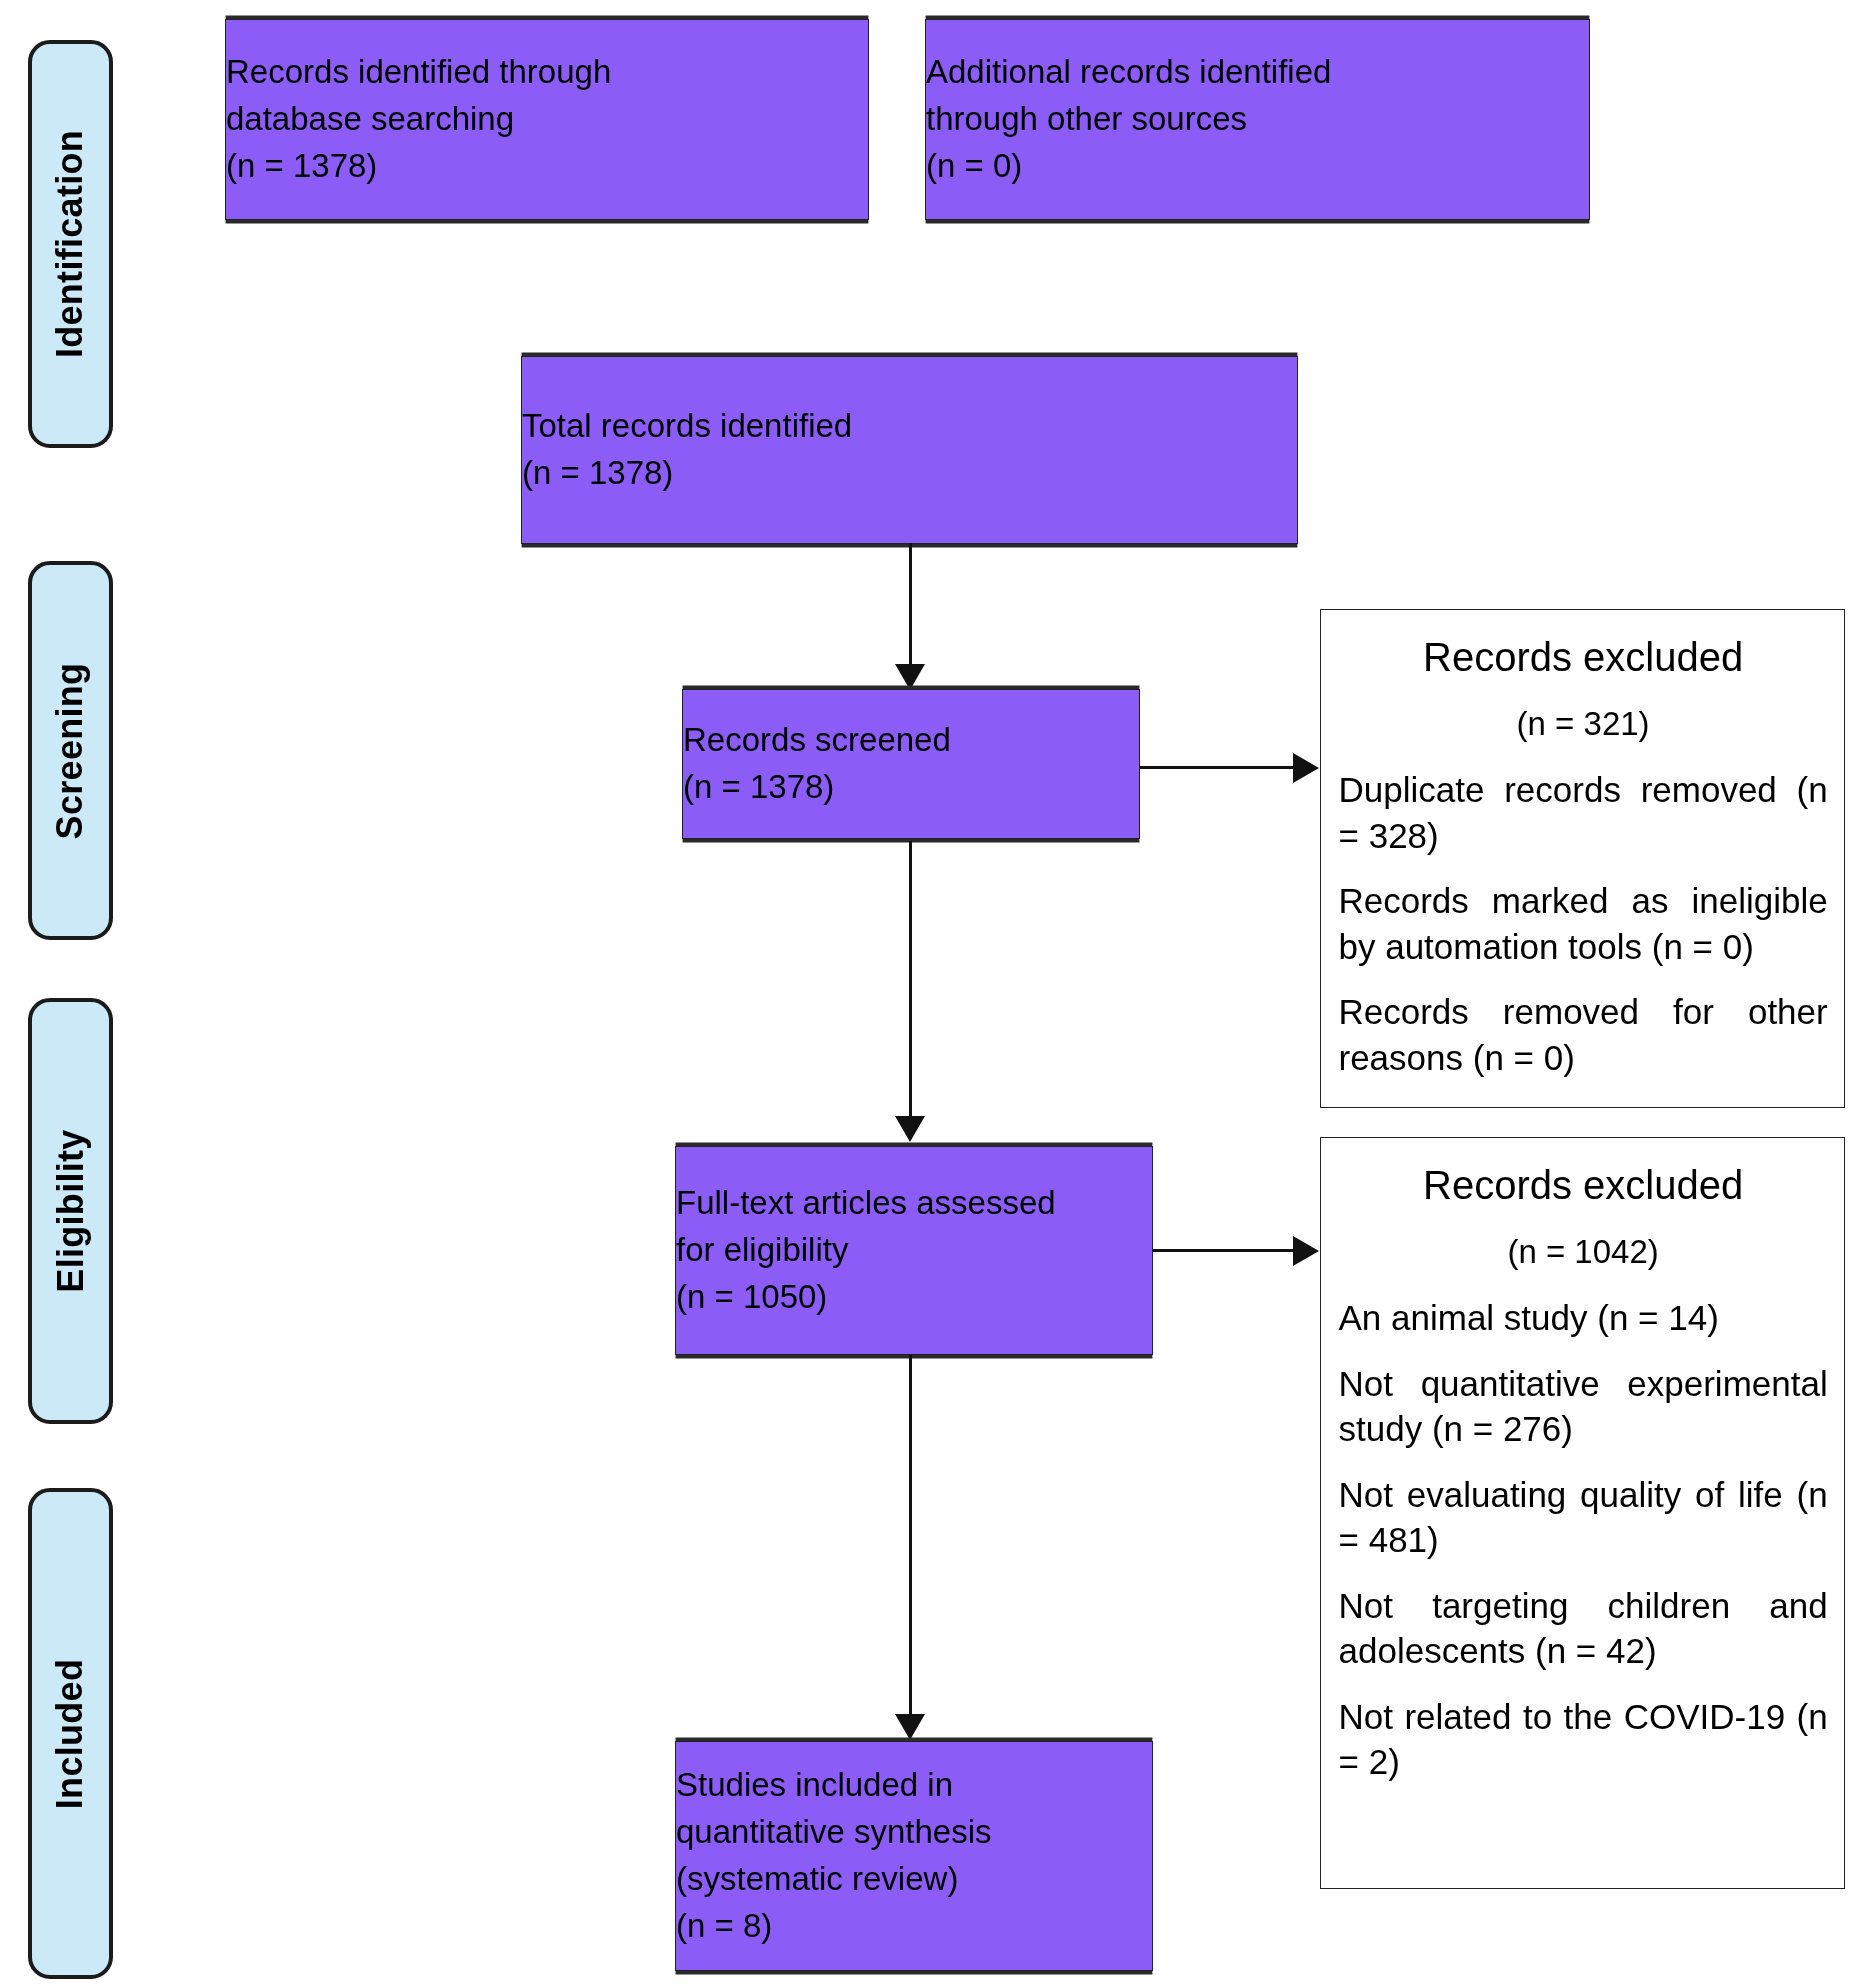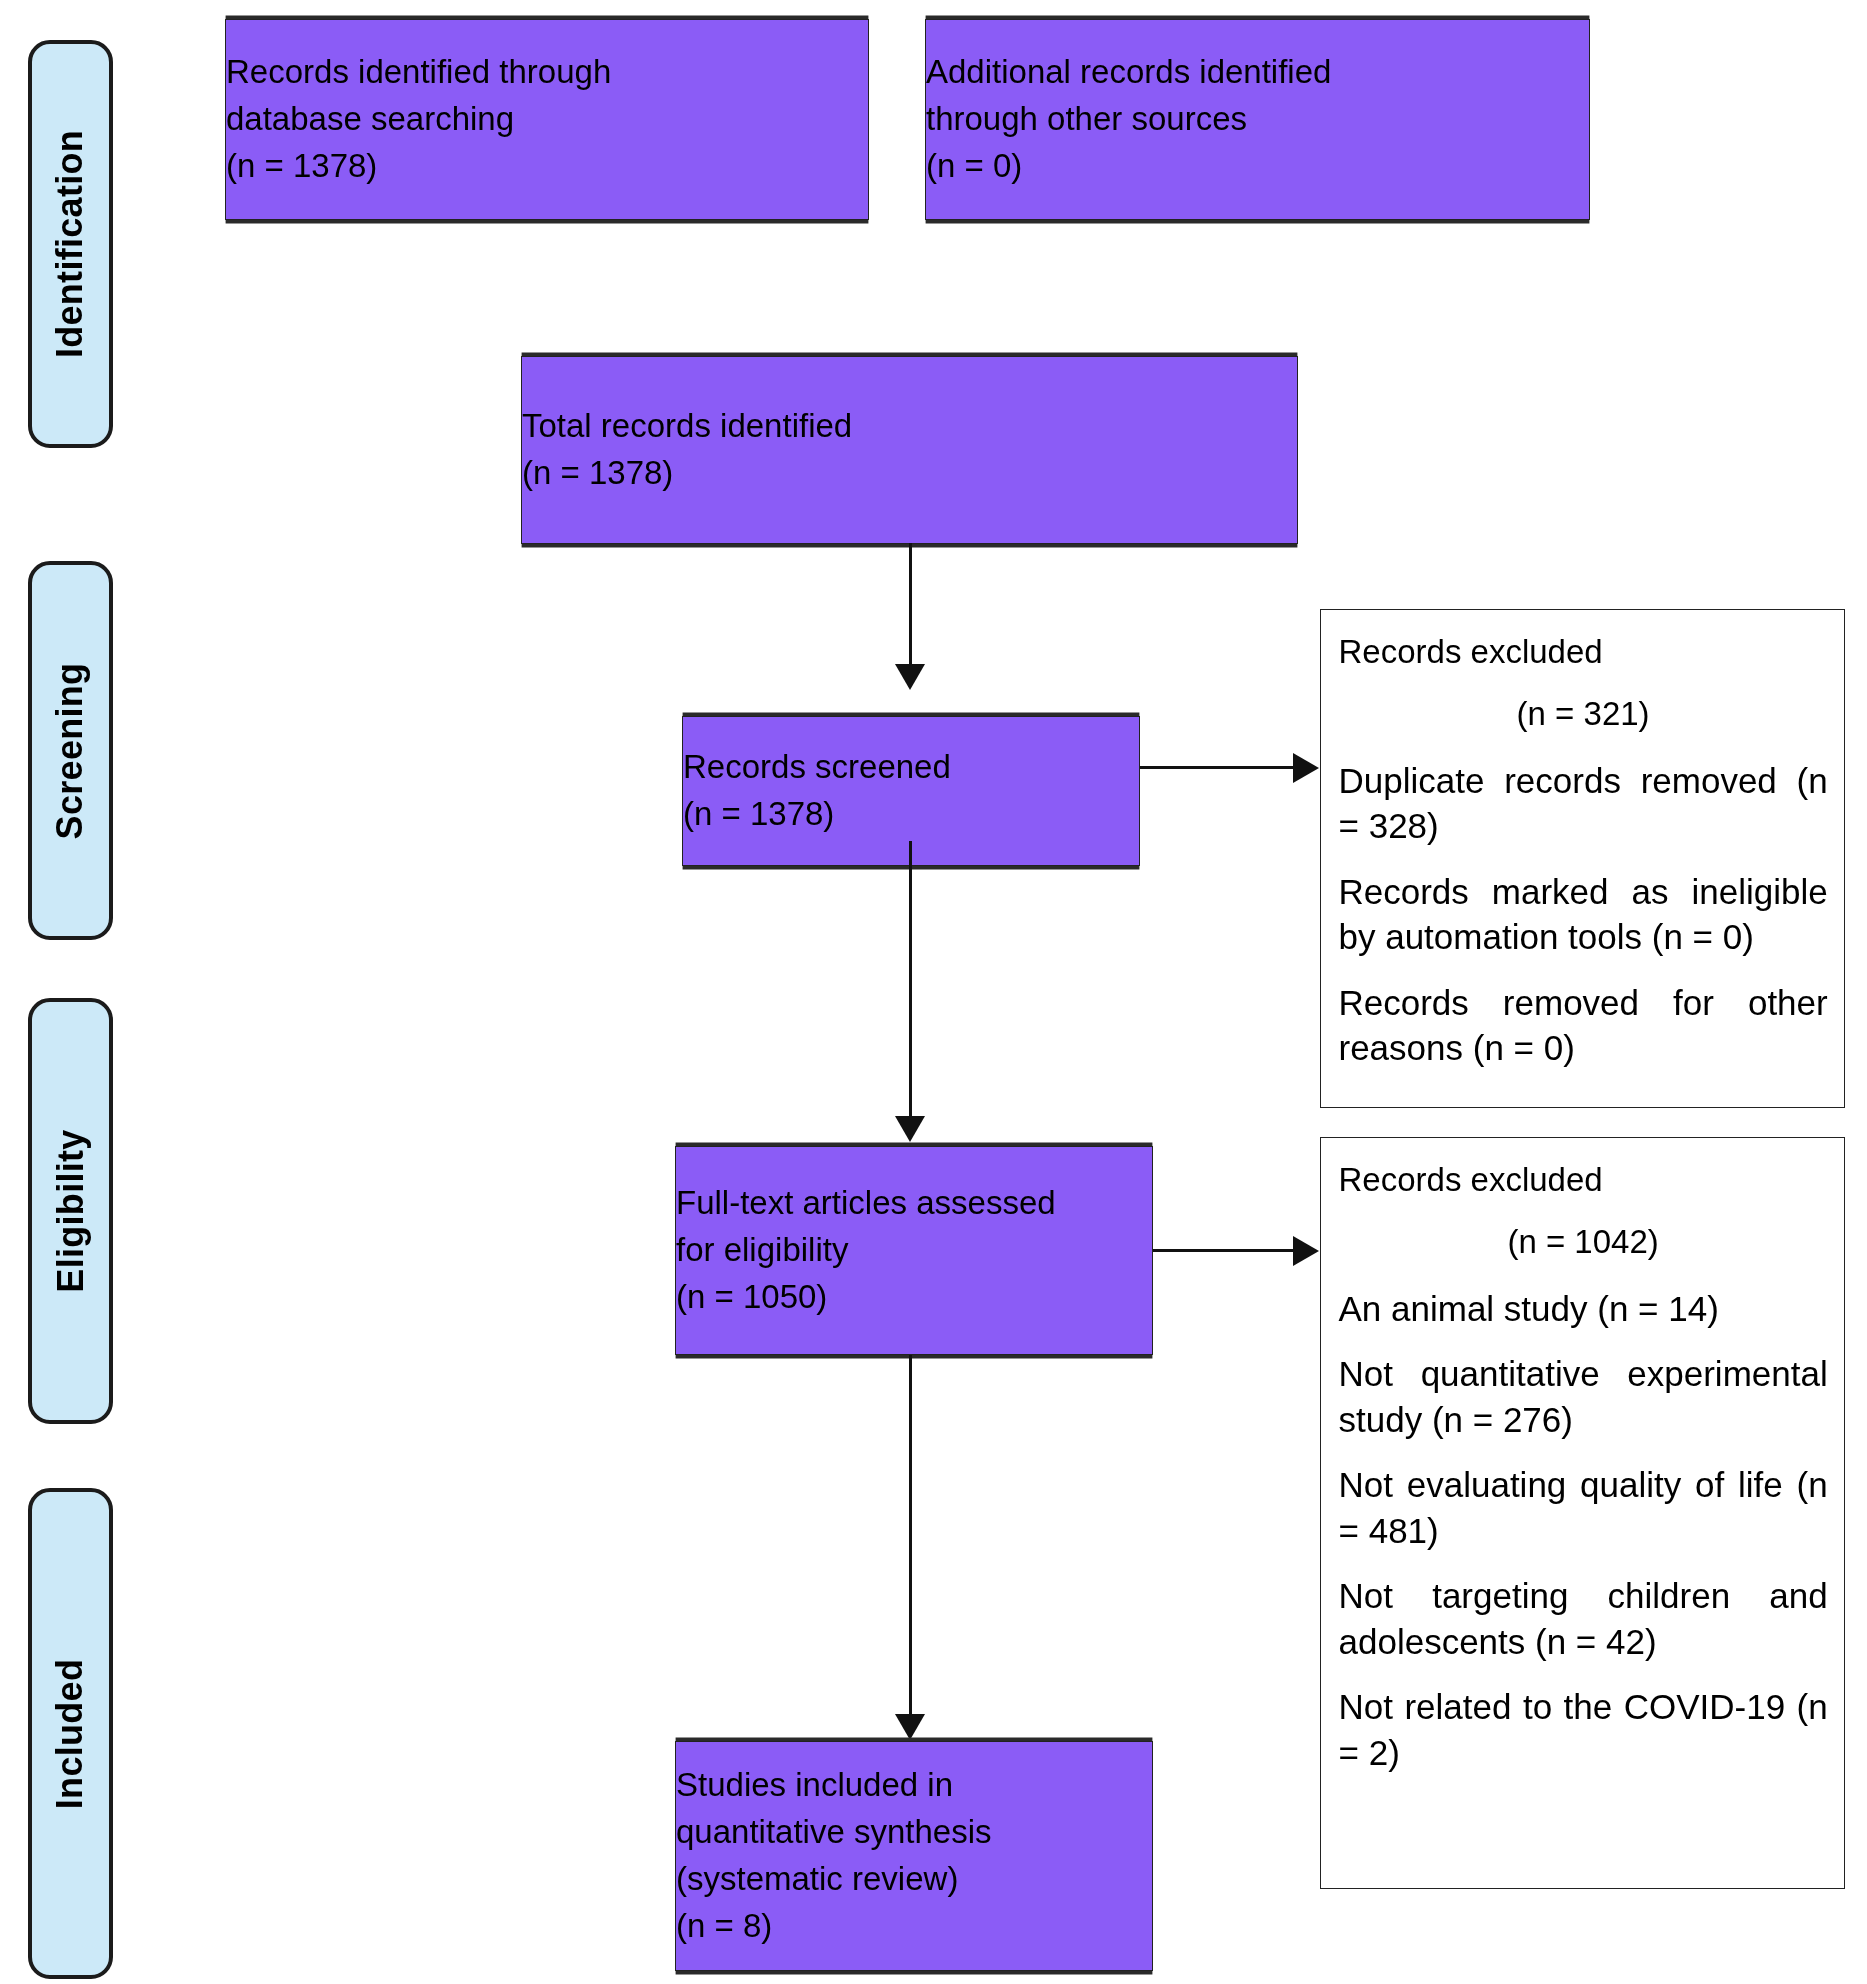--- a/index.html
+++ b/index.html
@@ -66,22 +66,22 @@
   .excl-box {
     position: absolute;
     background: #ffffff;
     border: 1.7px solid #222222;
     box-sizing: border-box;
     padding: 20px 16.3px 16.3px 17.5px;
     display: flex;
     flex-direction: column;
   }
   .excl-title {
-    font-size: 33px;
-    text-align: left;
+    font-size: 40px;
+    text-align: center;
     line-height: 1.35;
     margin-bottom: 17.5px;
   }
   .excl-count {
     font-size: 33px;
     text-align: center;
     line-height: 1.35;
     margin-bottom: 21px;
   }
   .excl-item {
@@ -153,21 +153,21 @@
   </div>
 
   <div class="flow-box shadowed" style="left:521px; top:356px; width:777px; height:188px;">
     <div class="line">Total records identified</div>
     <div class="line">(n = 1378)</div>
   </div>
 
   <div class="v-line" style="left:909px; top:543px; height:122px;"></div>
   <div class="arrow-down" style="left:895px; top:664px;"></div>
 
-  <div class="flow-box shadowed" style="left:682px; top:716px; width:458px; height:150px;">
+  <div class="flow-box shadowed" style="left:682px; top:689px; width:458px; height:150px;">
     <div class="line">Records screened</div>
     <div class="line">(n = 1378)</div>
   </div>
 
   <div class="h-line" style="left:1140px; top:766px; width:155px;"></div>
   <div class="arrow-right" style="left:1293px; top:753px;"></div>
 
   <div class="excl-box" style="left:1320px; top:609px; width:525px; height:499px;">
     <div class="excl-title">Records excluded</div>
     <div class="excl-count">(n = 321)</div>

